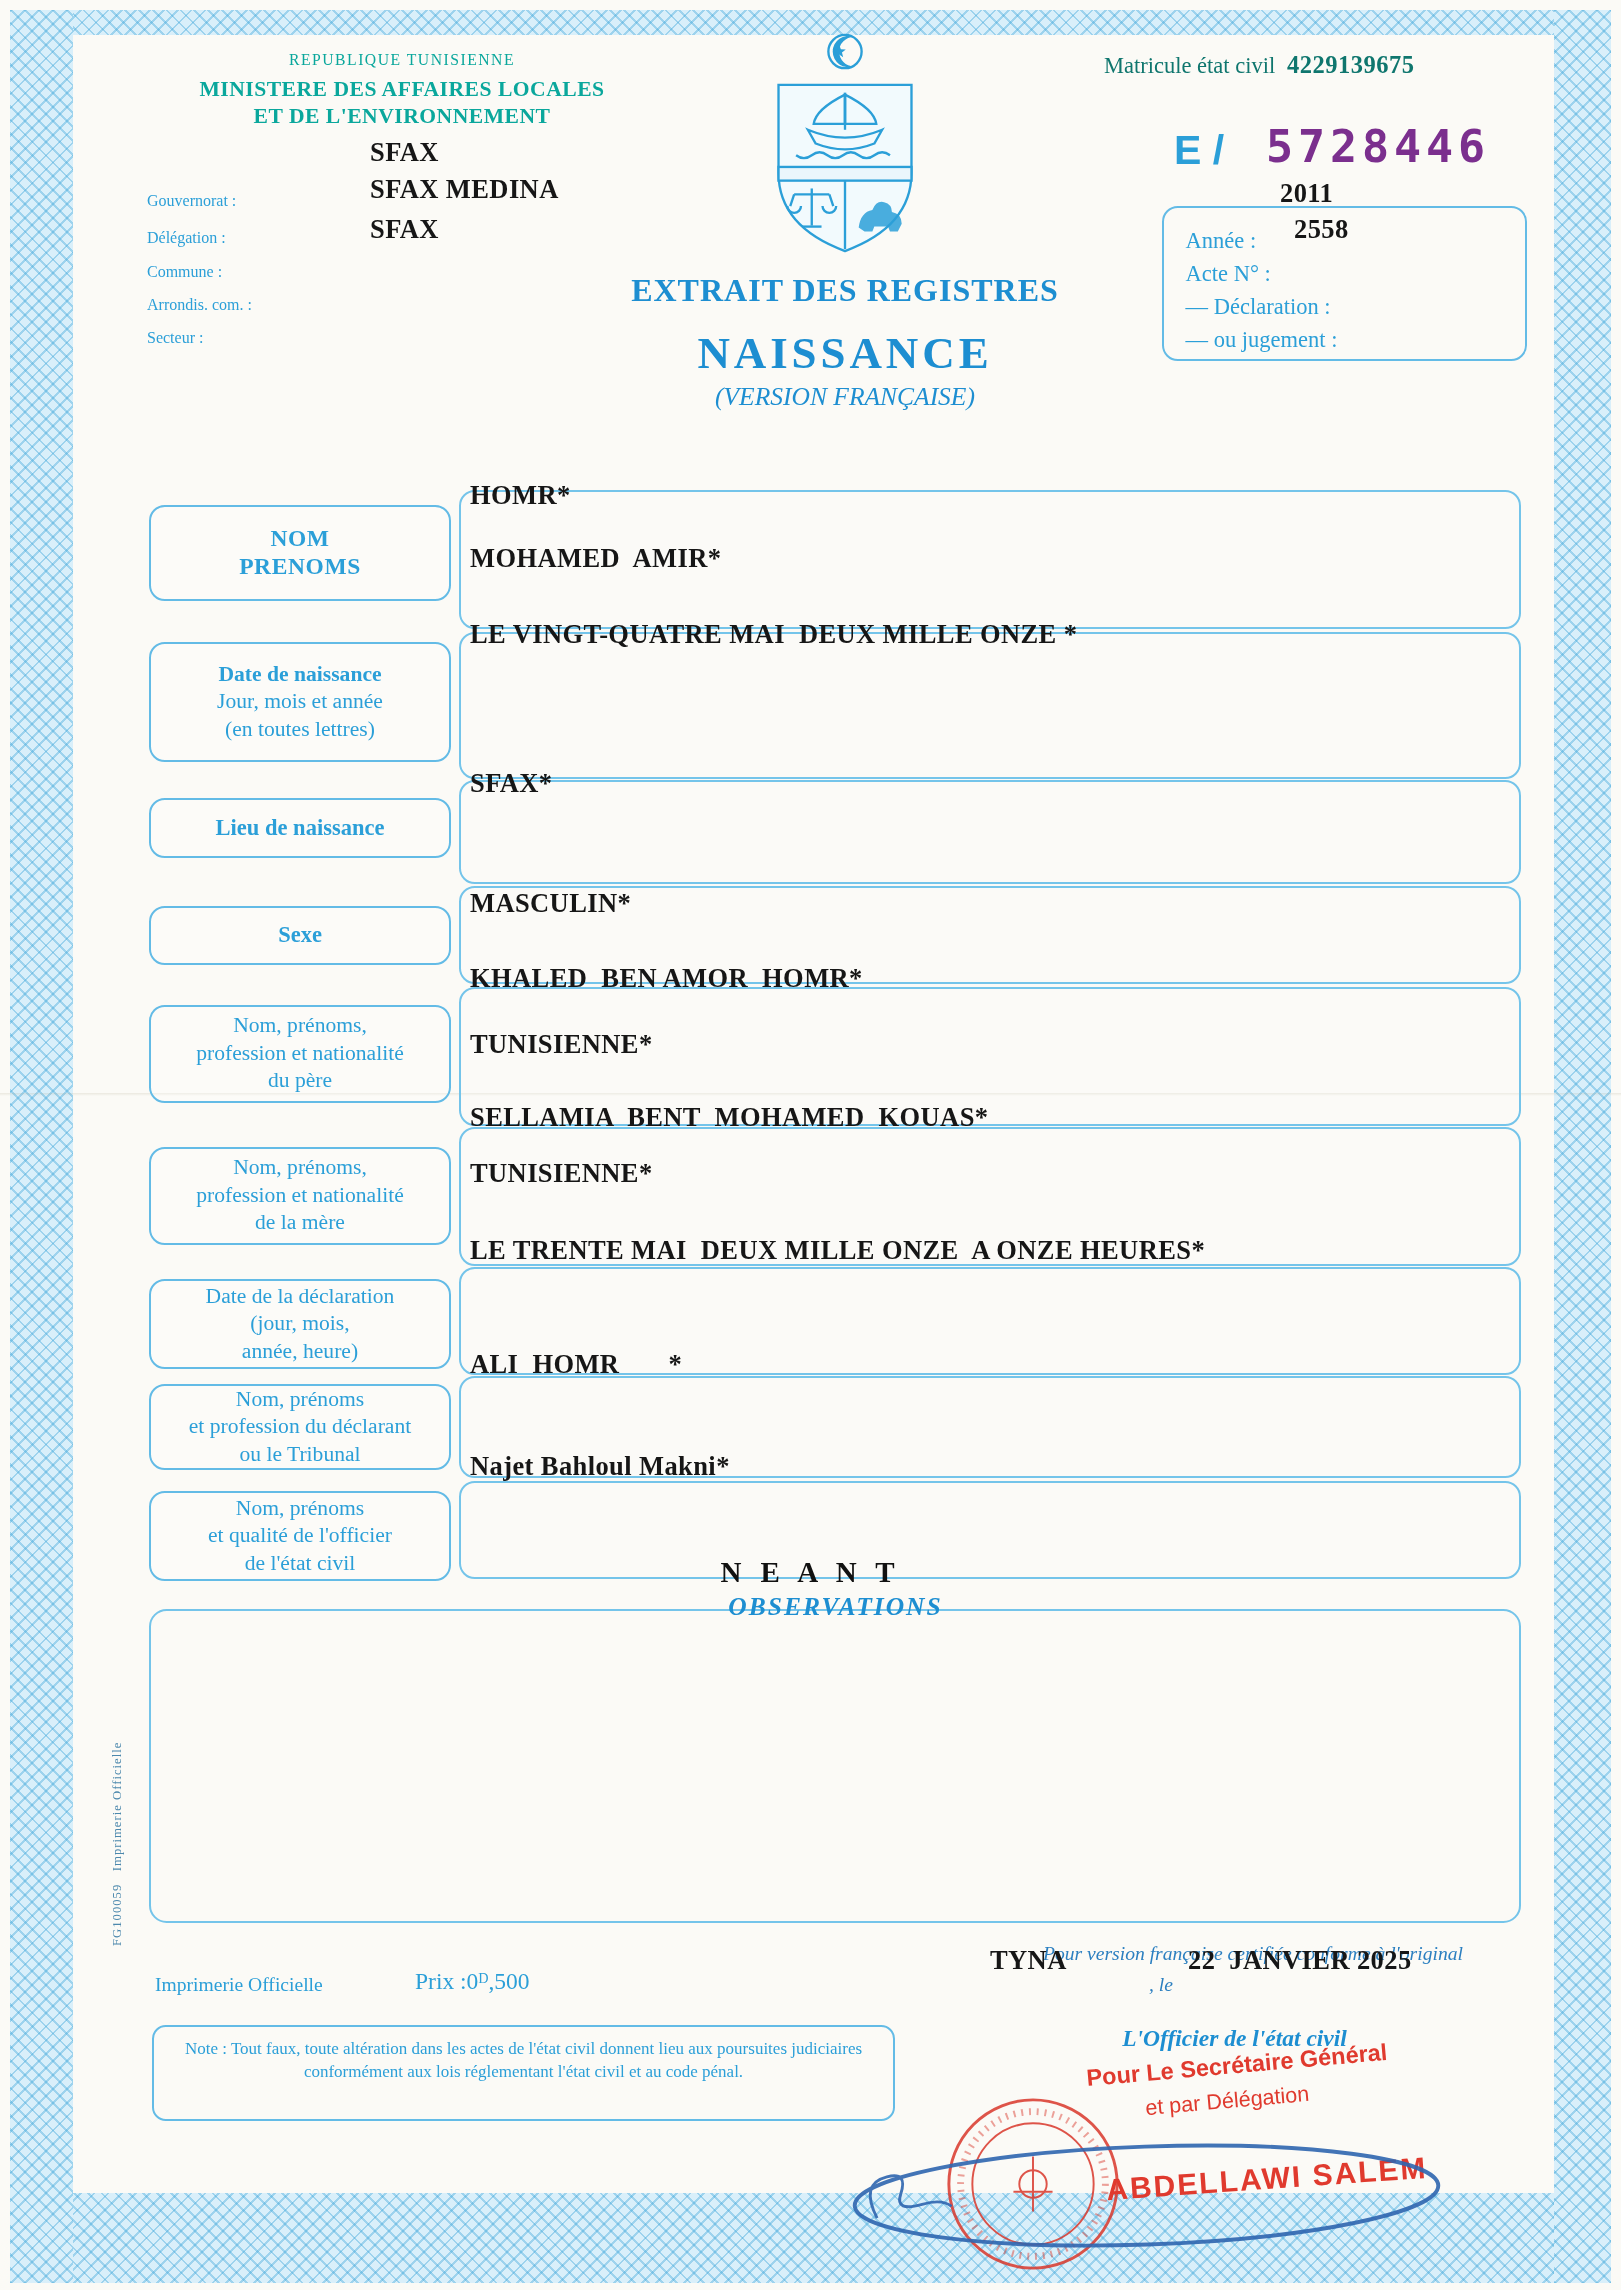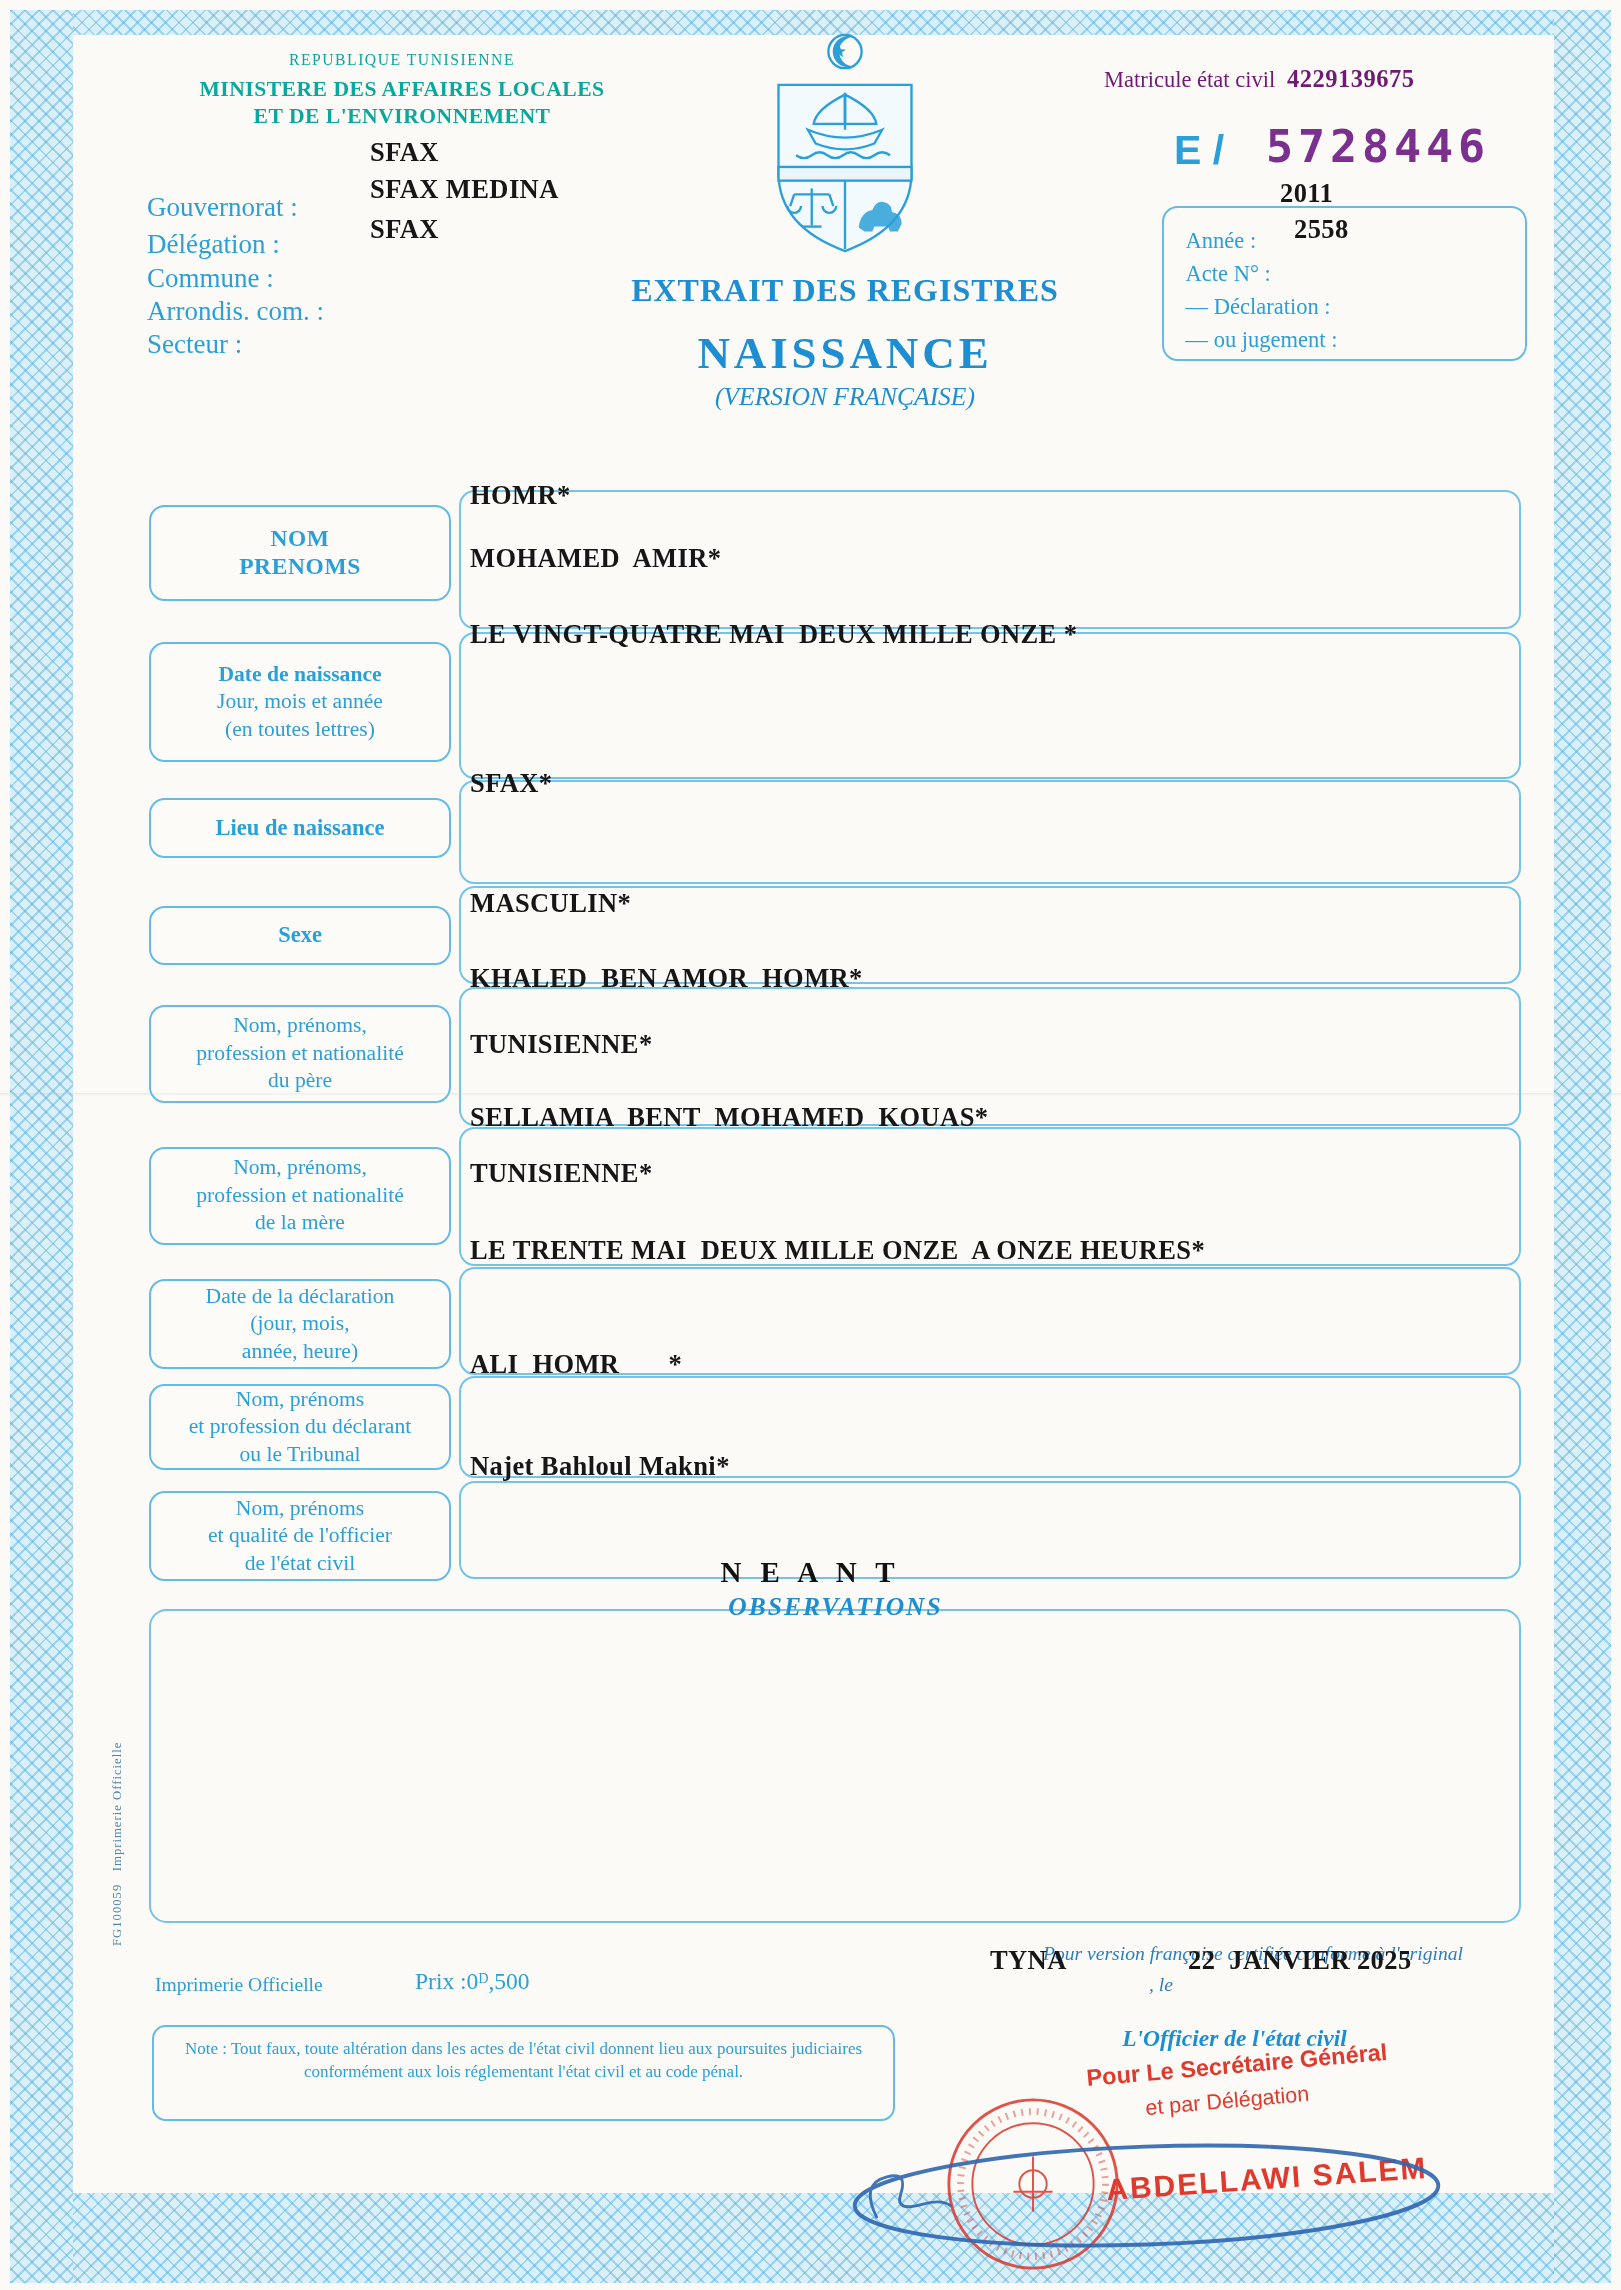--- a/index.html
+++ b/index.html
@@ -67,32 +67,32 @@
   }
   .obs-title{
     position:absolute;left:0;top:1592px;width:1621px;text-align:center;z-index:8;
     font-weight:700;font-style:italic;font-size:25.5px;letter-spacing:2px;color:#1d8ed1;margin-left:25px;
   }
 
   
   .ministry{position:absolute;left:108px;top:51px;width:588px;text-align:center;z-index:6;}
   .ministry .rep{font-size:15.7px;letter-spacing:1.5px;}
   .ministry .min{font-size:21.6px;font-weight:700;letter-spacing:0.5px;margin-top:7.8px;}
-  .admin-label{position:absolute;left:147px;font-size:27px;color:#2b9fd8;z-index:5;}
+  .admin-label{position:absolute;left:147px;font-size:16px;color:#2b9fd8;z-index:5;}
   .titles{position:absolute;left:294px;top:272px;width:1102px;text-align:center;z-index:6;}
   .t1{font-size:32px;font-weight:700;letter-spacing:1px;}
   .t2{font-size:23.5px;margin-top:2px;}
   .t3{font-size:45px;font-weight:700;letter-spacing:3.9px;margin-top:17.6px;}
   .t4{font-size:25.5px;font-style:italic;margin-top:3.9px;}
   .acte-box{
     position:absolute;left:1162px;top:206px;width:365px;height:155px;z-index:4;
     border:2px solid #63bbe6;border-radius:15.7px;box-sizing:border-box;
     padding:15.7px 0 0 21.6px;color:#2b9fd8;font-size:22.5px;line-height:33px;
   }
-  .matricule{position:absolute;left:1104px;top:65px;z-index:6;color:#701a75;font-size:22.5px;white-space:nowrap;}
+  .matricule{position:absolute;left:1104px;top:51px;z-index:6;color:#0f766e;font-size:22.5px;white-space:nowrap;}
   .matricule b{font-size:24.5px;margin-left:11.8px;letter-spacing:0.5px;}
   .e-mark{position:absolute;left:1174px;top:127px;z-index:6;color:#2b9fd8;font-size:41px;font-weight:700;font-family:"Liberation Sans",sans-serif;}
   .reg-num{
     position:absolute;left:1266px;top:120px;z-index:7;color:#7b2f8e;
     font-family:"DejaVu Sans Mono",monospace;font-weight:700;font-size:45px;letter-spacing:4.9px;
   }
 
   
   .note-box{
     position:absolute;left:152px;top:2025px;width:743px;height:96px;z-index:5;

